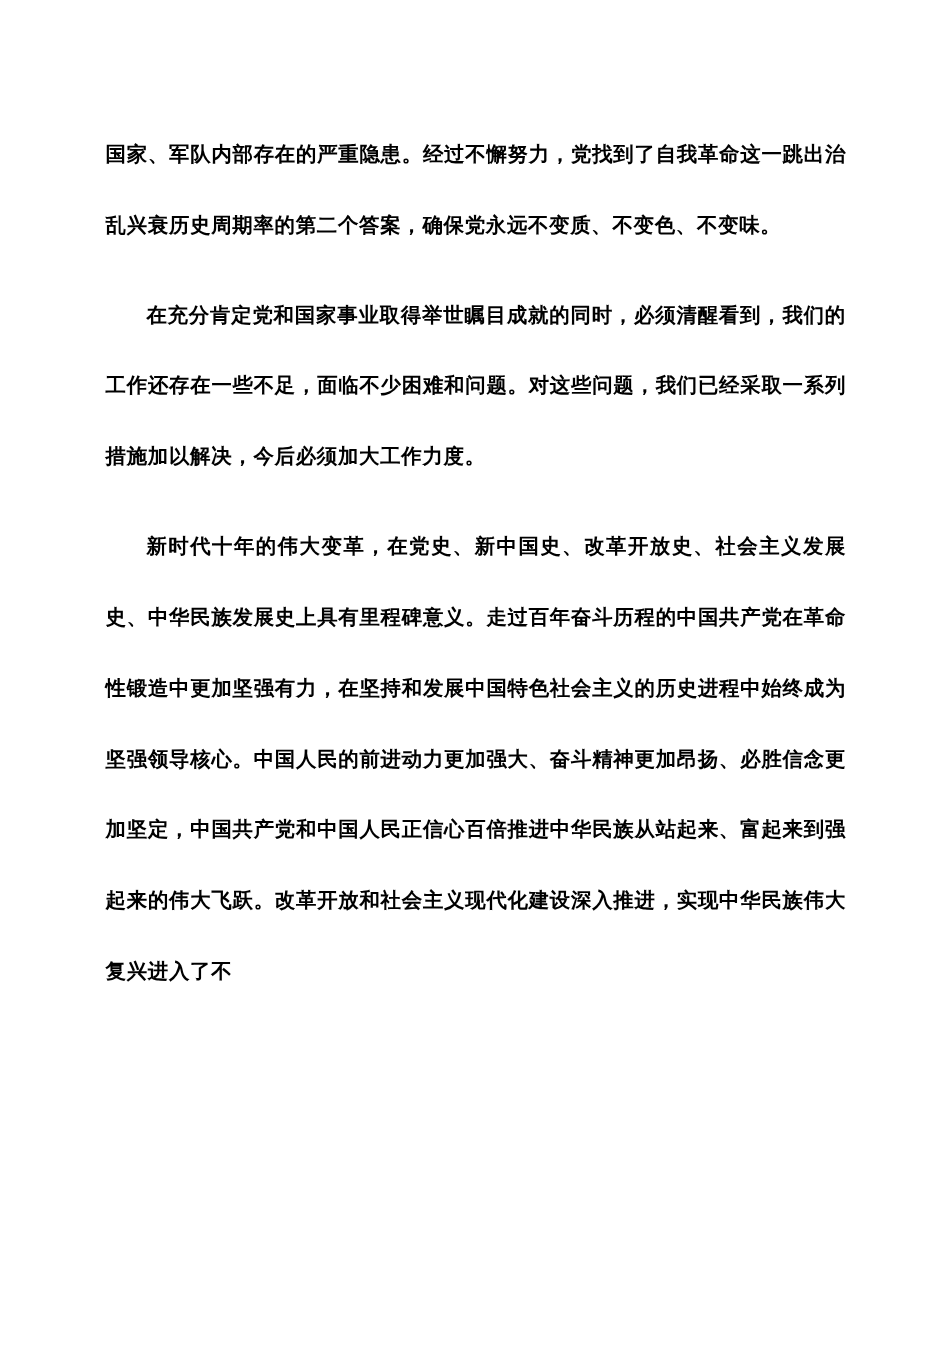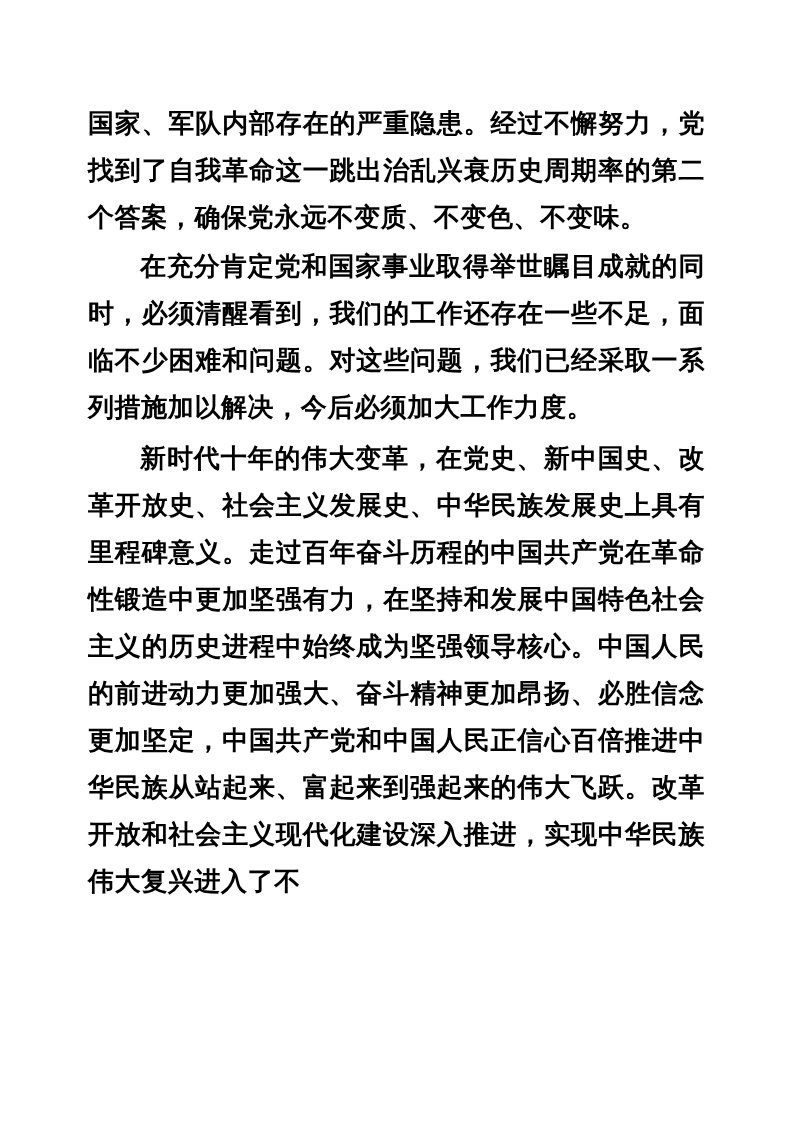--- a/index.html
+++ b/index.html
@@ -18,35 +18,34 @@
     width: 793px;
     height: 1122px;
     background: #ffffff;
     box-sizing: border-box;
     padding: 100px 88px 60px 88px;
   }
   .doc-body {
     color: #000000;
   }
   .para {
-    font-size: 26px;
-    line-height: 47px;
+    font-size: 17px;
+    line-height: 59px;
     letter-spacing: 0.6px;
     text-align: justify;
     text-justify: inter-ideograph;
     margin: 0;
     font-weight: 600;
     font-family: "DejaVu Sans", "Liberation Sans", sans-serif;
   }
   .para.indent {
     text-indent: 2em;
   }
   .para + .para {
-    margin-top: 4px;
-    font-family: Liberation Mono, monospace;
+    margin-top: 16px;
   }
 </style>
 </head>
 <body>
 
 <div id="page">
   <div class="doc-body">
     <p class="para">国家、军队内部存在的严重隐患。经过不懈努力，党找到了自我革命这一跳出治乱兴衰历史周期率的第二个答案，确保党永远不变质、不变色、不变味。</p>
     <p class="para indent">在充分肯定党和国家事业取得举世瞩目成就的同时，必须清醒看到，我们的工作还存在一些不足，面临不少困难和问题。对这些问题，我们已经采取一系列措施加以解决，今后必须加大工作力度。</p>
     <p class="para indent">新时代十年的伟大变革，在党史、新中国史、改革开放史、社会主义发展史、中华民族发展史上具有里程碑意义。走过百年奋斗历程的中国共产党在革命性锻造中更加坚强有力，在坚持和发展中国特色社会主义的历史进程中始终成为坚强领导核心。中国人民的前进动力更加强大、奋斗精神更加昂扬、必胜信念更加坚定，中国共产党和中国人民正信心百倍推进中华民族从站起来、富起来到强起来的伟大飞跃。改革开放和社会主义现代化建设深入推进，实现中华民族伟大复兴进入了不</p>

